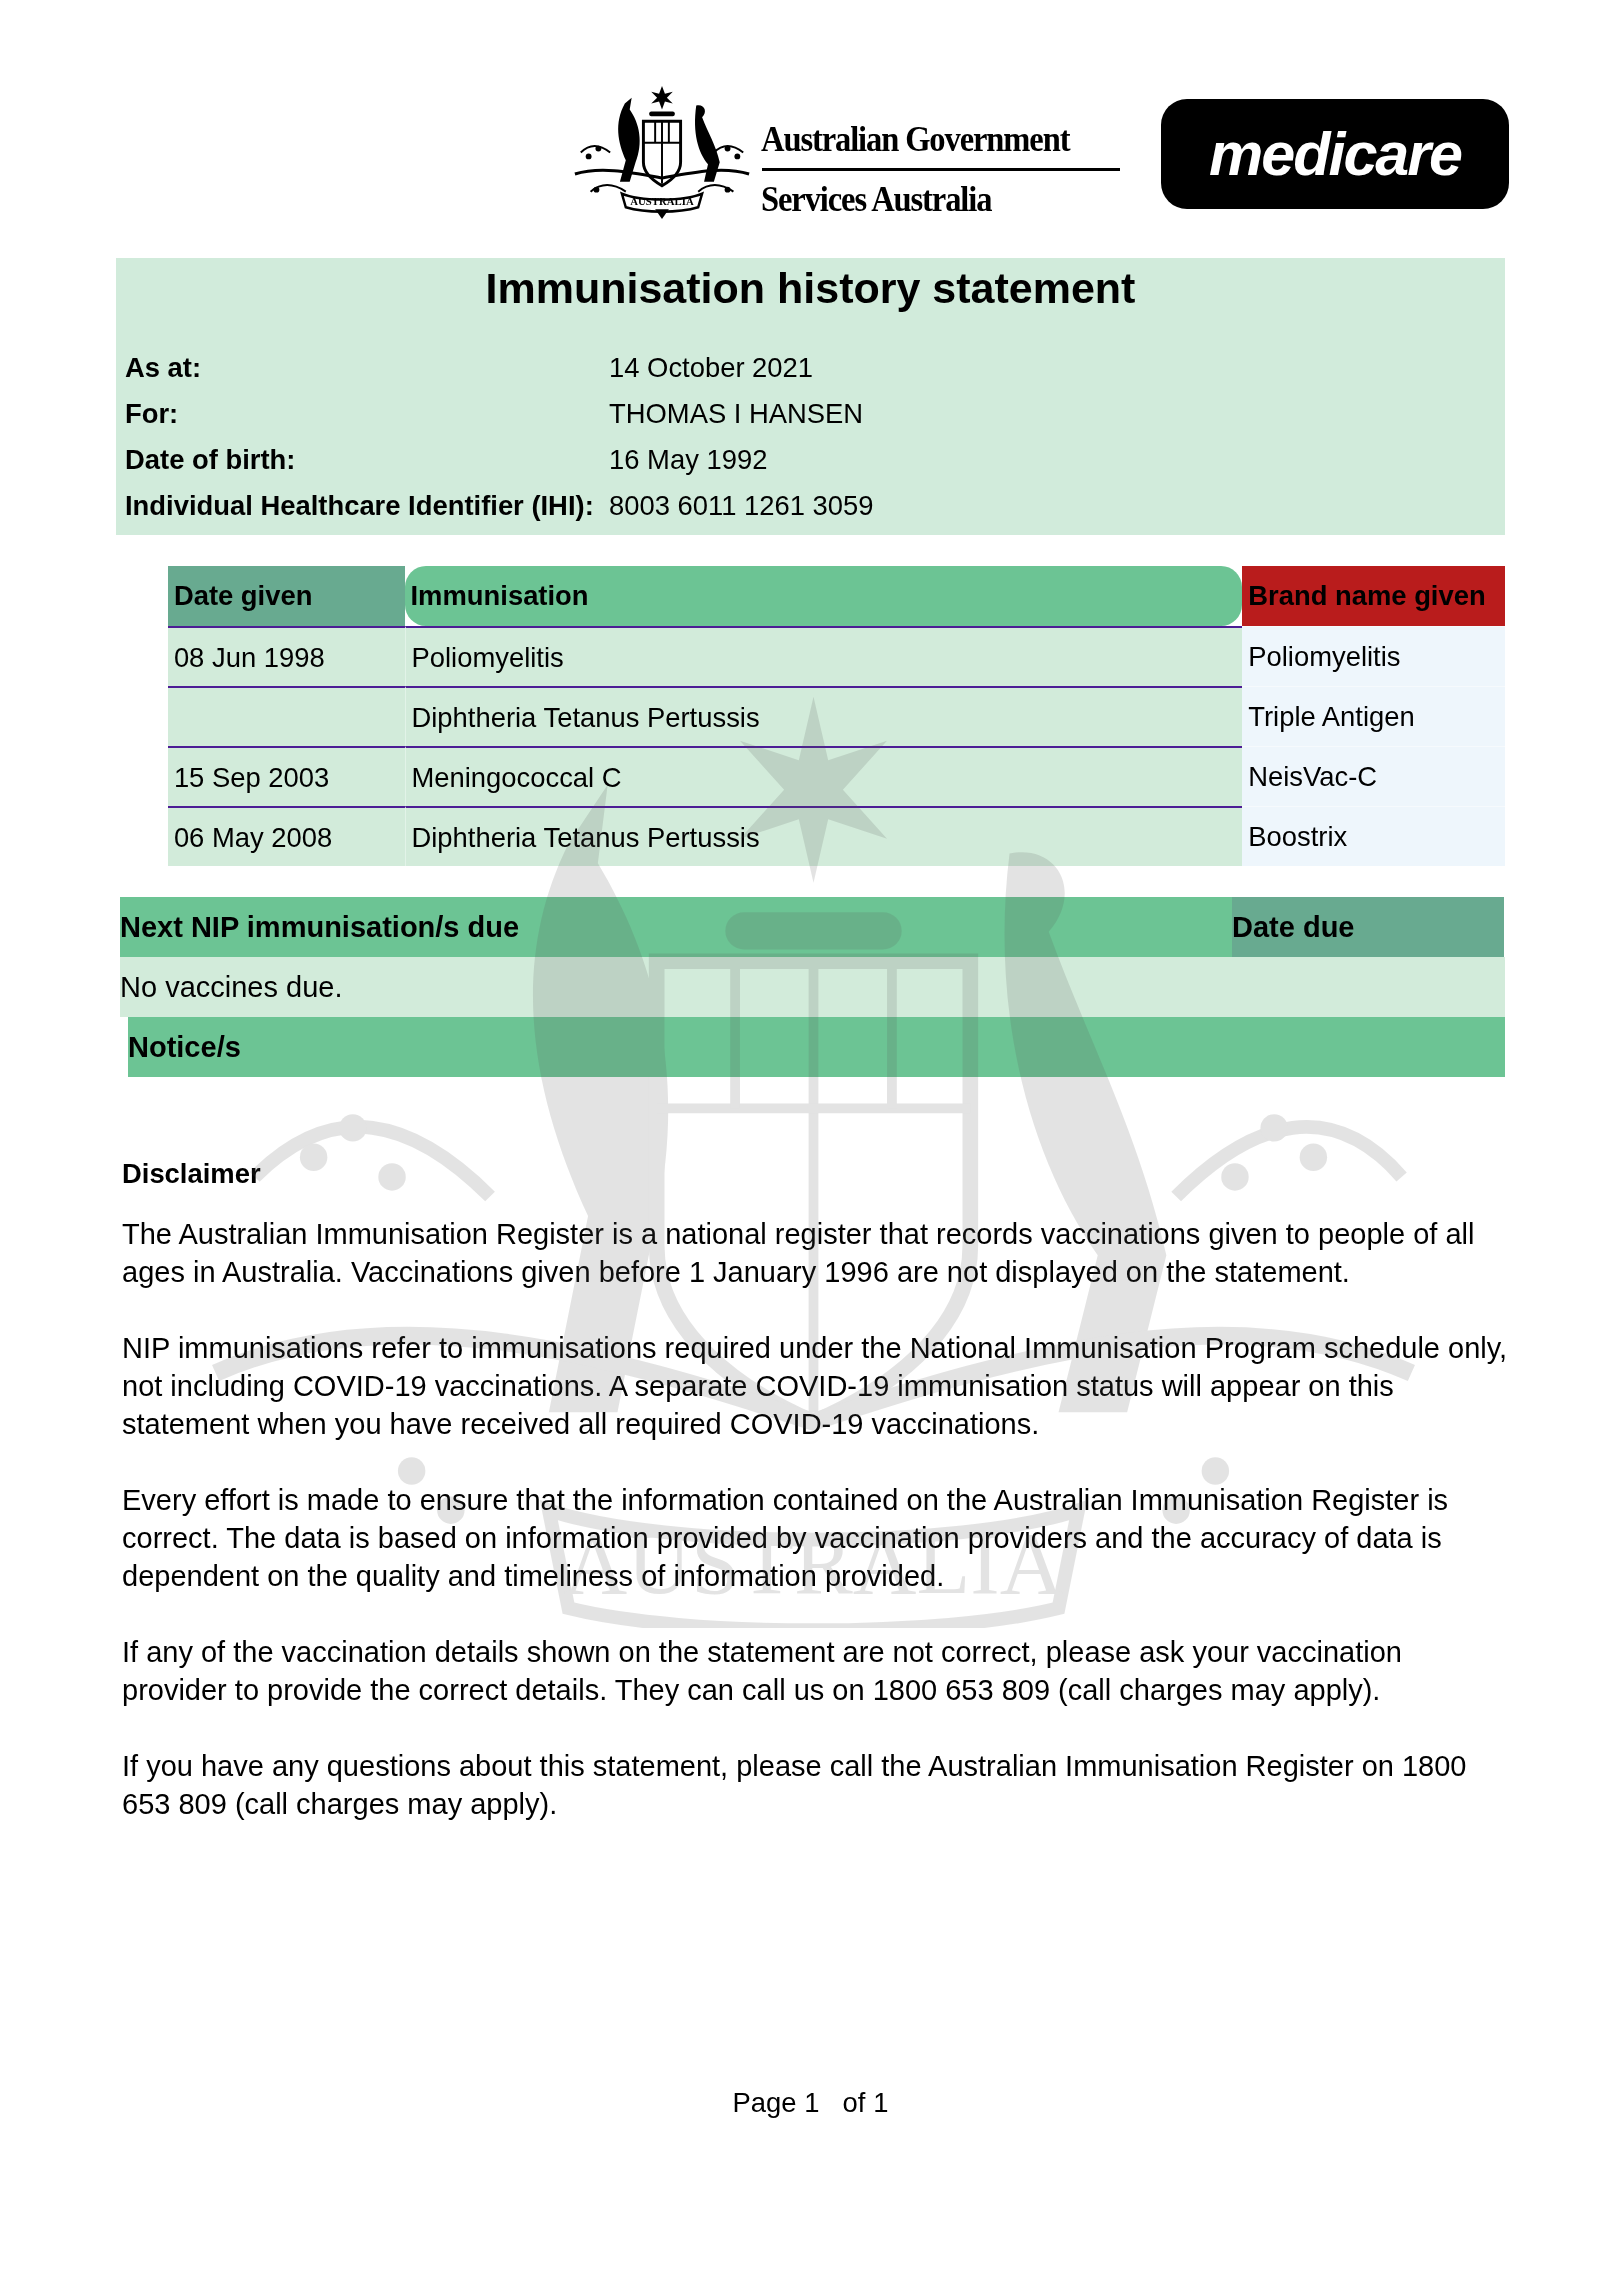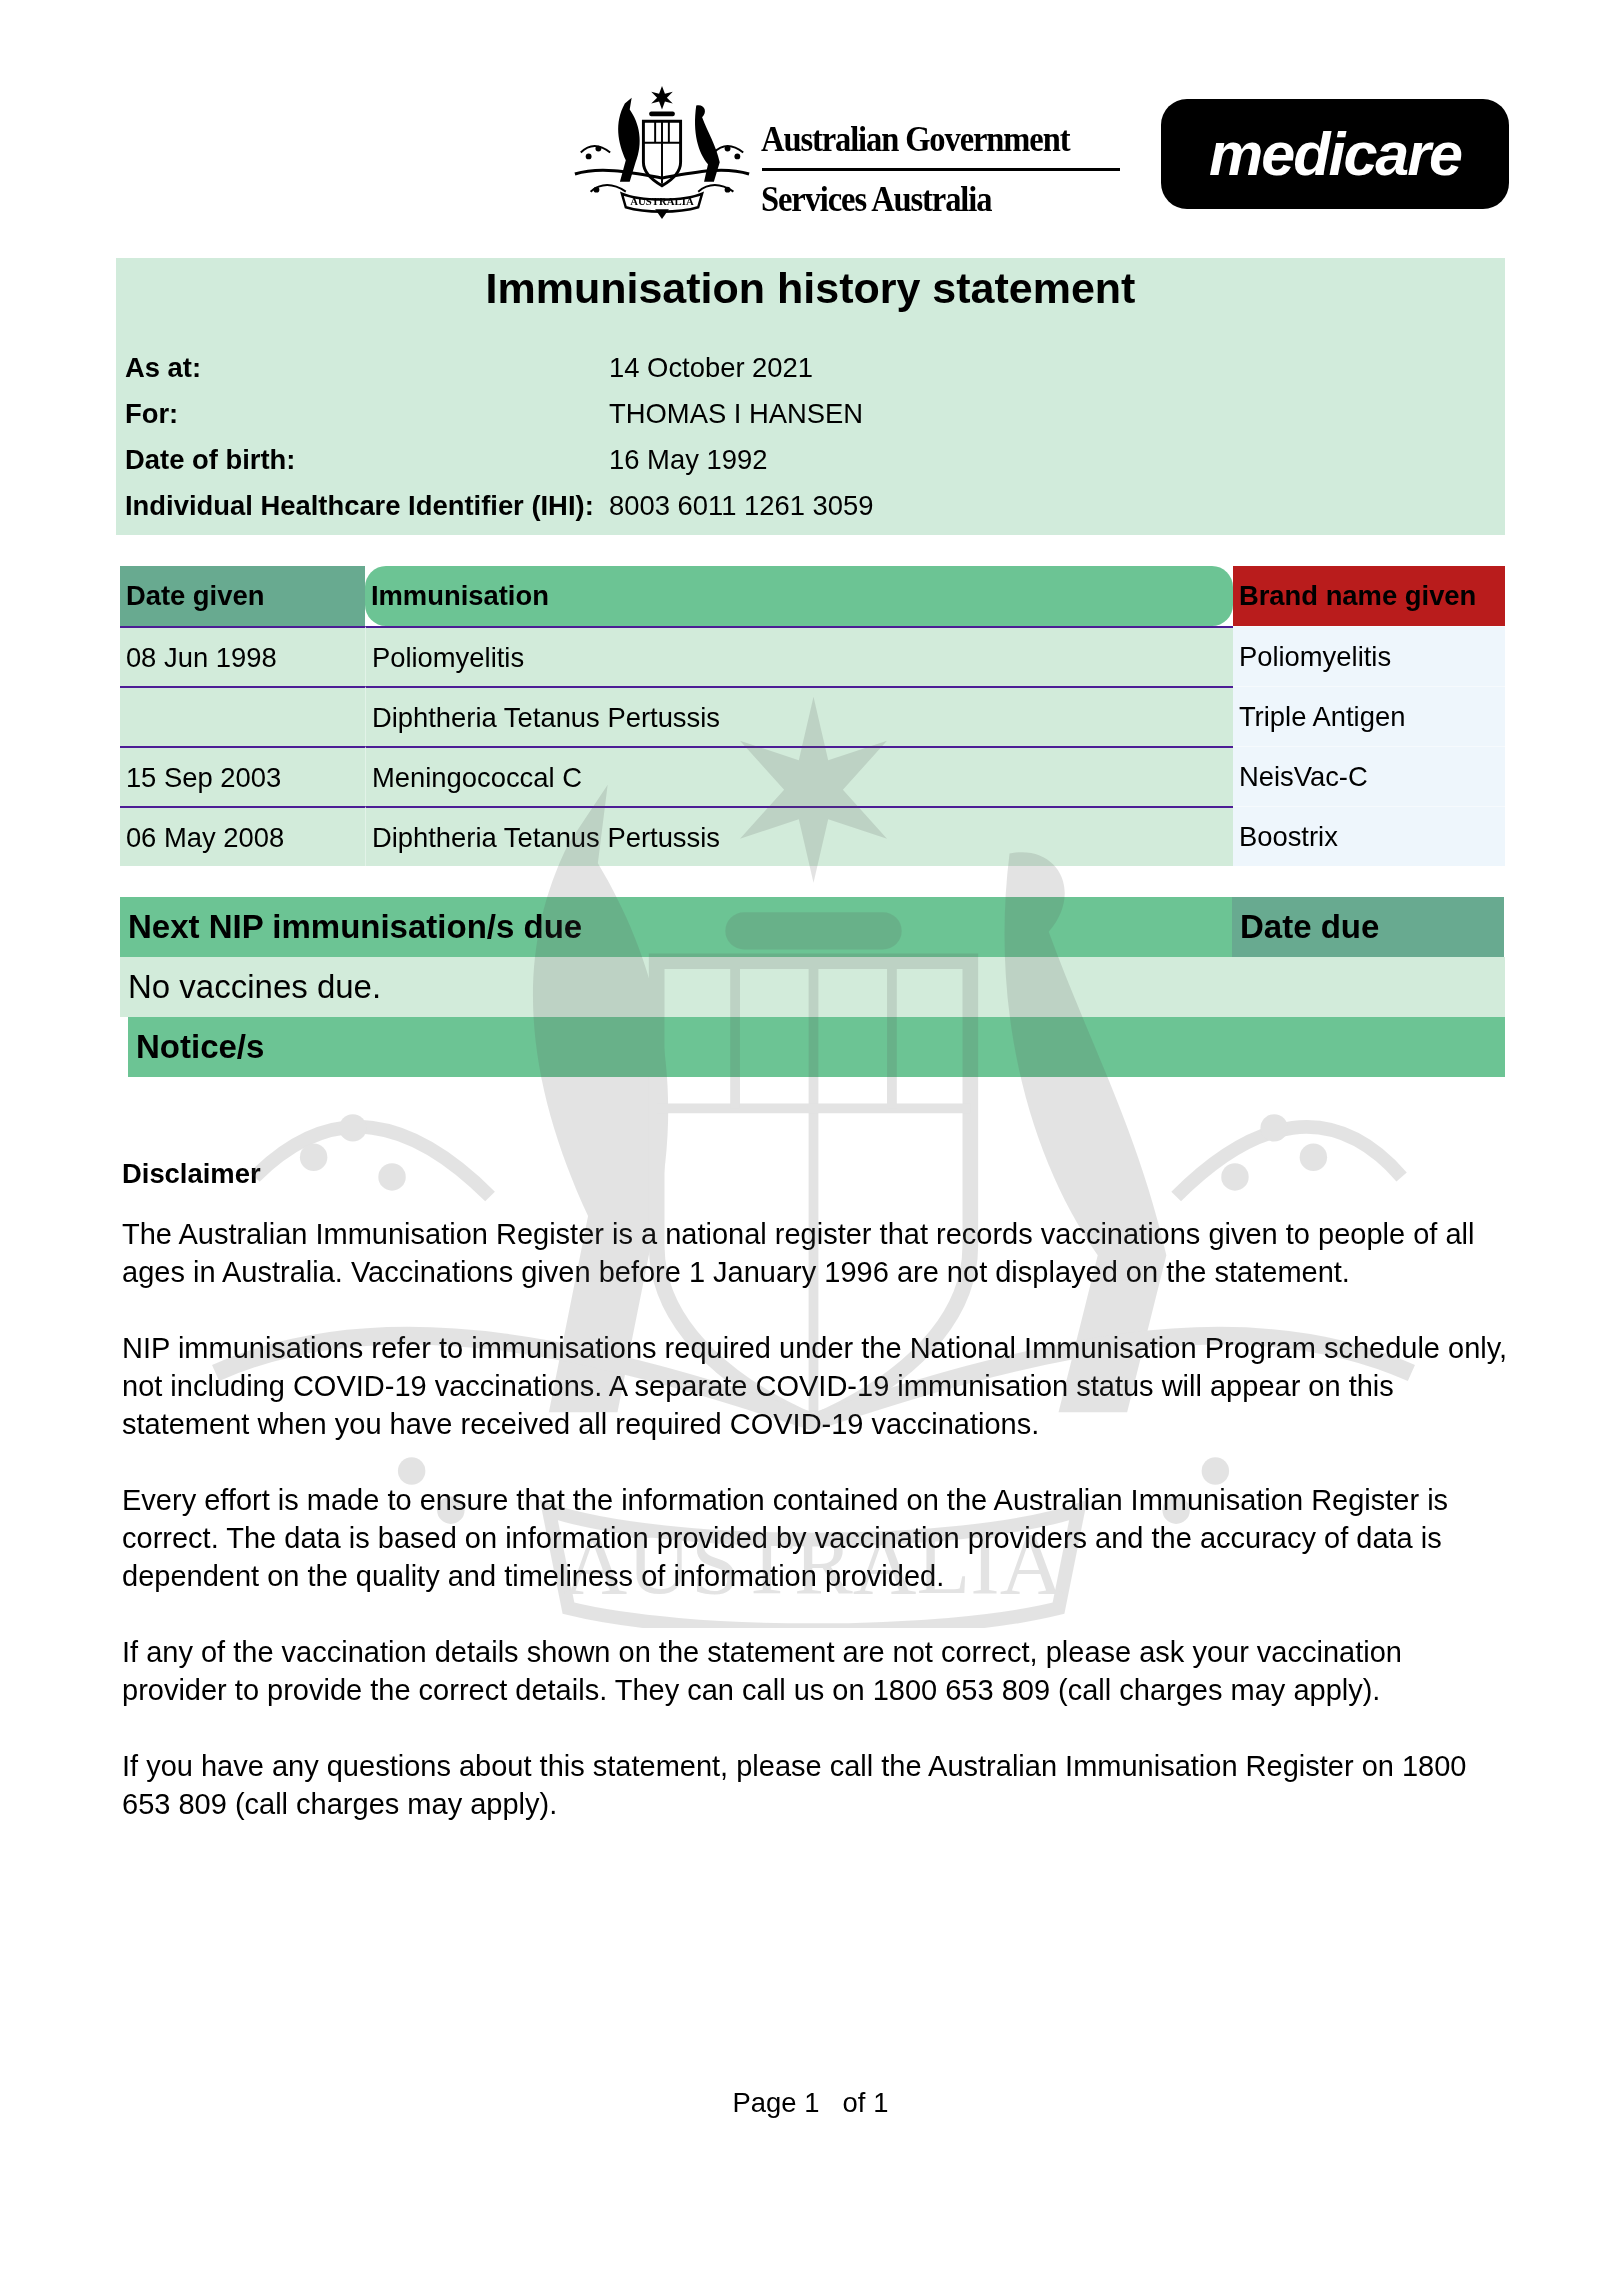--- a/index.html
+++ b/index.html
@@ -24,37 +24,37 @@
   
   .summary { left: 116px; top: 258px; width: 1389px; height: 277px; background: #d1ebdb; }
   .summary-title { position: absolute; left: 0; right: 0; top: 263px; text-align: center;
                    font-weight: bold; font-size: 43px; line-height: 51px; z-index: 2; }
   .info-row { position: absolute; left: 125px; font-size: 27.4px; line-height: 33px; z-index: 2; }
   .info-label { position: absolute; left: 0; top: 0; font-weight: bold; white-space: nowrap; }
   .info-value { position: absolute; left: 484px; top: 0; white-space: nowrap; }
 
   
   .tbl { left: 120px; top: 566px; width: 1385px; z-index: 1; }
-  .tbl-row { display: flex; height: 60px; }
+  .tbl-row { display: flex; height: 60px; margin-left: 48px; }
   .tbl-cell { box-sizing: border-box; padding-left: 5.9px; font-size: 27.4px; line-height: 60px; white-space: nowrap; }
   .c-date { width: 245px; }
   .c-imm  { width: 868px; }
   .c-brand{ width: 272px; }
   .hdr .tbl-cell { font-weight: bold; }
   .hdr .c-date { background: #68aa90; }
   .hdr .c-imm { background: #6cc494; border-radius: 21px; }
   .hdr .c-brand { background: #b91c1c; }
   .body-row .c-date, .body-row .c-imm { background: #d2ebda; border-top: 2px solid #4c1d95; }
   .body-row .c-brand { background: #eef6fc; border-top: 1px solid #f6fafd; }
   .body-row .c-imm { border-left: 1px solid #e2f3e8; }
 
   
   .nip { left: 120px; top: 897px; width: 1385px; z-index: 1; }
   .nip-row { display: flex; height: 60px; }
-  .nip-cell { box-sizing: border-box; padding-left: 8px; font-size: 33px; line-height: 60px; white-space: nowrap; }
+  .nip-cell { box-sizing: border-box; padding-left: 0; font-size: 29px; line-height: 60px; white-space: nowrap; }
   .n-main { width: 1112px; }
   .n-due { width: 272px; }
   .nip-hdr .n-main { background: #6cc494; font-weight: bold; }
   .nip-hdr .n-due { background: #68aa90; font-weight: bold; }
   .nip-none { background: #d2ebda; }
   .nip-notice { background: #6cc494; font-weight: bold; margin-left: 8px; }
 
   
   .disc-title { left: 122px; top: 1157px; font-weight: bold; font-size: 27.4px; line-height: 33px; z-index: 1; }
   .disc-body { left: 122px; top: 1215px; width: 1392px; font-size: 29px; line-height: 38px; z-index: 1; }

